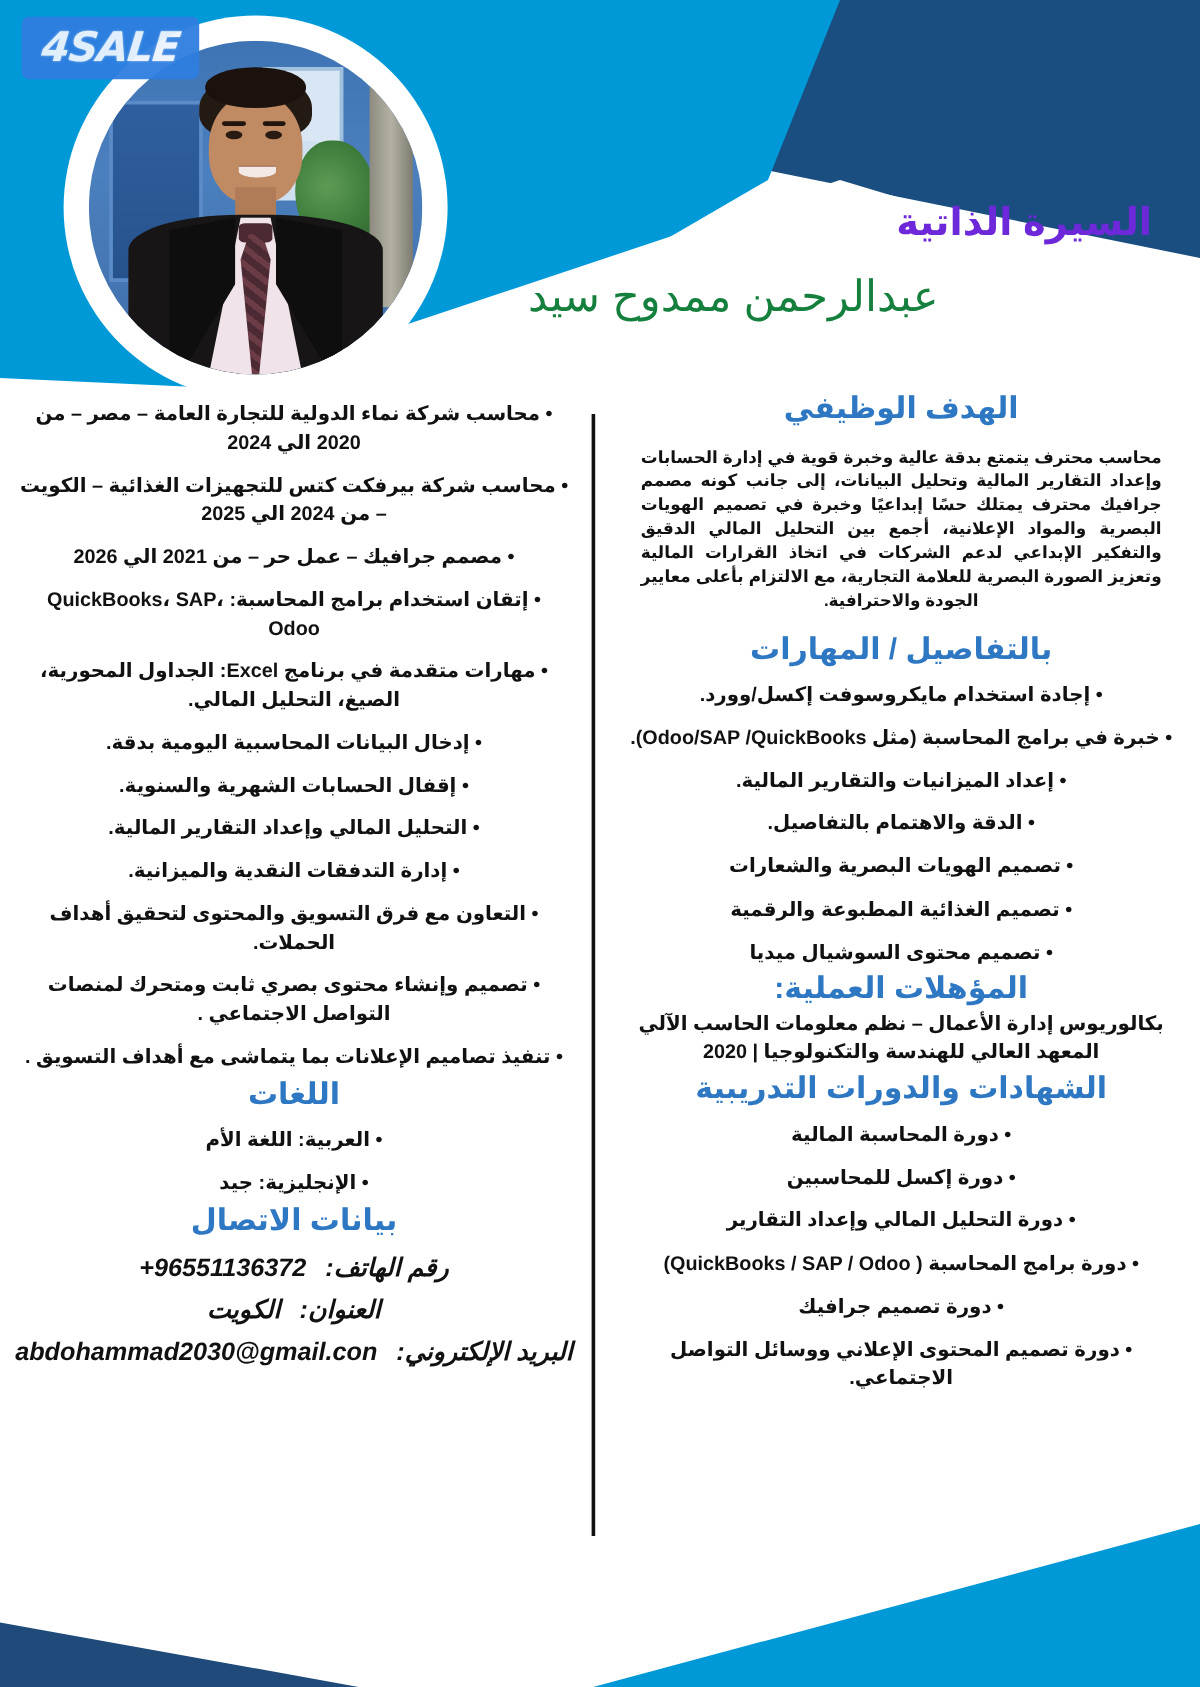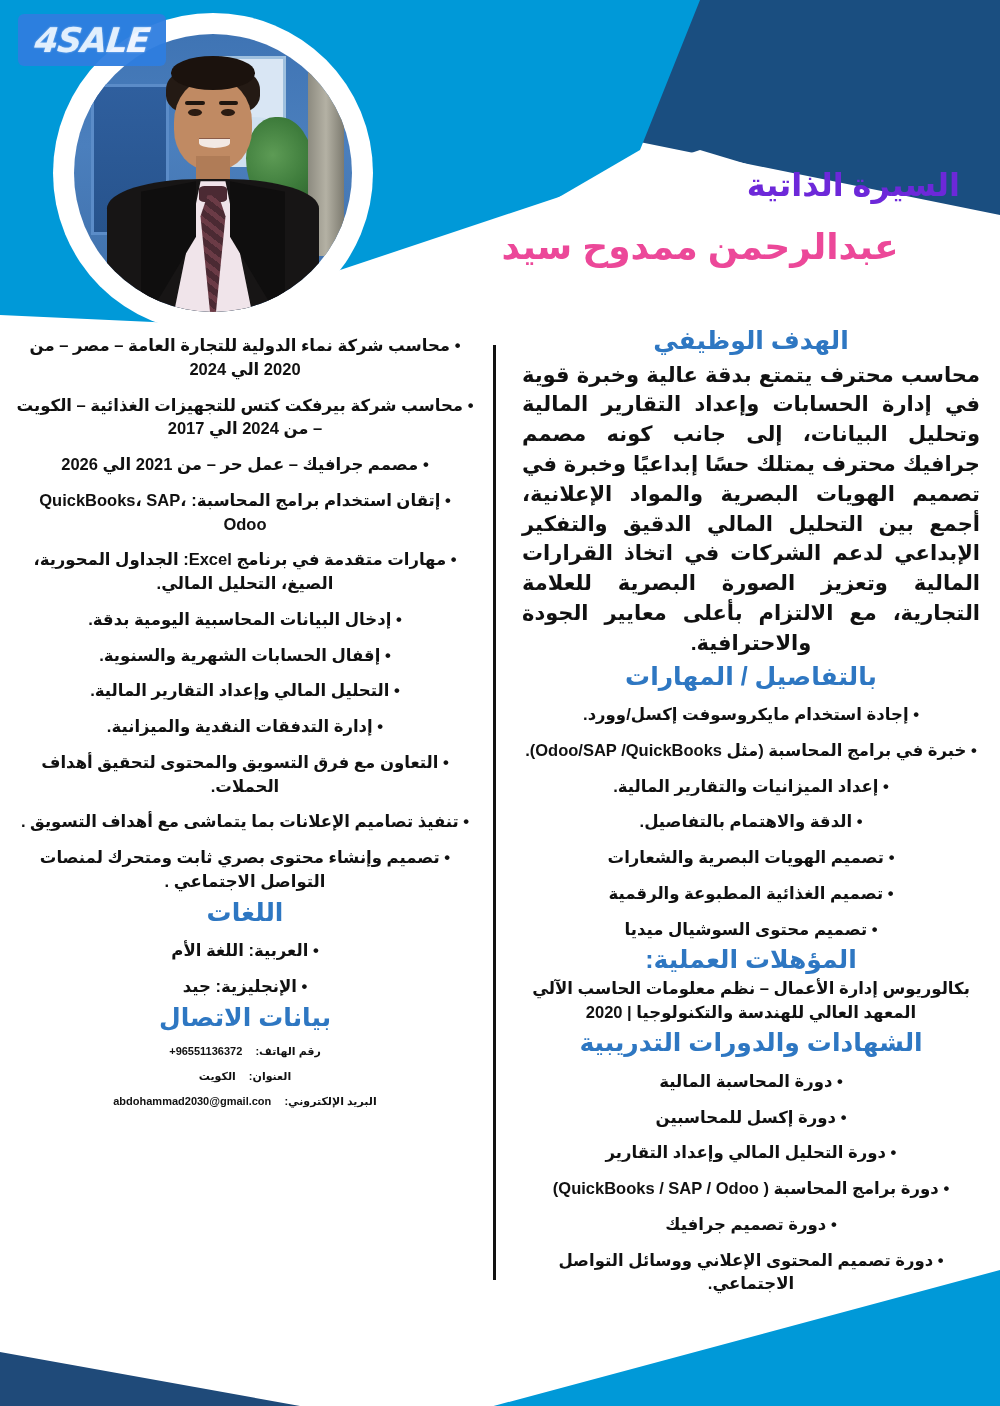--- a/index.html
+++ b/index.html
@@ -174,24 +174,24 @@
     font-weight: 700;
     color: #6d28d9;
     letter-spacing: 0px;
     z-index: 20;
   }
   .cv-name {
     position: absolute;
     right: 40px;
     top: 226px;
     width: 520px;
-    text-align: center;
+    text-align: left;
     font-size: 36px;
-    font-weight: 700;
-    color: #ec4899;
+    font-weight: 400;
+    color: #15803d;
     z-index: 20;
   }
 
   
   .divider {
     position: absolute;
     left: 493px;
     top: 345px;
     width: 3px;
     height: 935px;
@@ -211,27 +211,27 @@
   .sec-title {
     color: #2e77c2;
     font-weight: 700;
     font-size: 25px;
     text-align: center;
     line-height: 1.18;
     margin: 4px 0 2px 0;
   }
 
   .para {
-    font-size: 21px;
+    font-size: 14px;
     font-weight: 700;
     line-height: 1.42;
     text-align: justify;
     text-align-last: center;
     padding: 0 8px;
-    margin: 4px;
+    margin: 16px;
   }
   ul.bullets {
     list-style: none;
     margin: 0;
     padding: 0 6px;
   }
   ul.bullets li {
     font-size: 16.5px;
     font-weight: 700;
     line-height: 1.44;
@@ -242,25 +242,26 @@
     content: "• ";
   }
   .plain-line {
     font-size: 16.5px;
     font-weight: 700;
     line-height: 1.44;
     text-align: center;
     margin: 0;
   }
   .contact-line {
-    font-size: 11px;
+    font-size: 21px;
     font-weight: 700;
     line-height: 1.0;
     text-align: center;
     margin: 14px 0 0 0;
+    font-style: italic;
   }
   .contact-line .lbl { margin-left: 10px; }
   .ltr { direction: ltr; unicode-bidi: embed; display: inline-block; }
 </style>
 </head>
 <body>
 
 <div class="page">
 
   <svg class="deco-svg" viewBox="0 0 1000 1406" preserveAspectRatio="none">
@@ -352,31 +353,31 @@
       </ul>
     </div>
 
   </div>
 
   <div class="col col-left">
 
     <div class="sec">
       <ul class="bullets">
         <li>محاسب شركة نماء الدولية للتجارة العامة – مصر – من 2020  الي 2024</li>
-        <li>محاسب شركة بيرفكت كتس للتجهيزات الغذائية – الكويت – من  2024 الي 2017</li>
+        <li>محاسب شركة بيرفكت كتس للتجهيزات الغذائية – الكويت – من  2024 الي 2025</li>
         <li>مصمم جرافيك – عمل حر – من 2021 الي 2026</li>
         <li>إتقان استخدام برامج المحاسبة: QuickBooks، SAP، Odoo</li>
         <li>مهارات متقدمة في برنامج Excel: الجداول المحورية، الصيغ، التحليل المالي.</li>
         <li>إدخال البيانات المحاسبية اليومية بدقة.</li>
         <li>إقفال الحسابات الشهرية والسنوية.</li>
         <li>التحليل المالي وإعداد التقارير المالية.</li>
         <li>إدارة التدفقات النقدية والميزانية.</li>
         <li>التعاون مع فرق التسويق والمحتوى لتحقيق أهداف الحملات.</li>
+        <li>تصميم وإنشاء محتوى بصري ثابت ومتحرك لمنصات التواصل الاجتماعي .</li>
         <li>تنفيذ تصاميم الإعلانات بما يتماشى مع أهداف التسويق .</li>
-        <li>تصميم وإنشاء محتوى بصري ثابت ومتحرك لمنصات التواصل الاجتماعي .</li>
       </ul>
     </div>
 
     <div class="sec">
       <div class="sec-title">اللغات</div>
       <ul class="bullets" style="line-height:1.9">
         <li>العربية: اللغة الأم</li>
         <li>الإنجليزية: جيد</li>
       </ul>
     </div>

